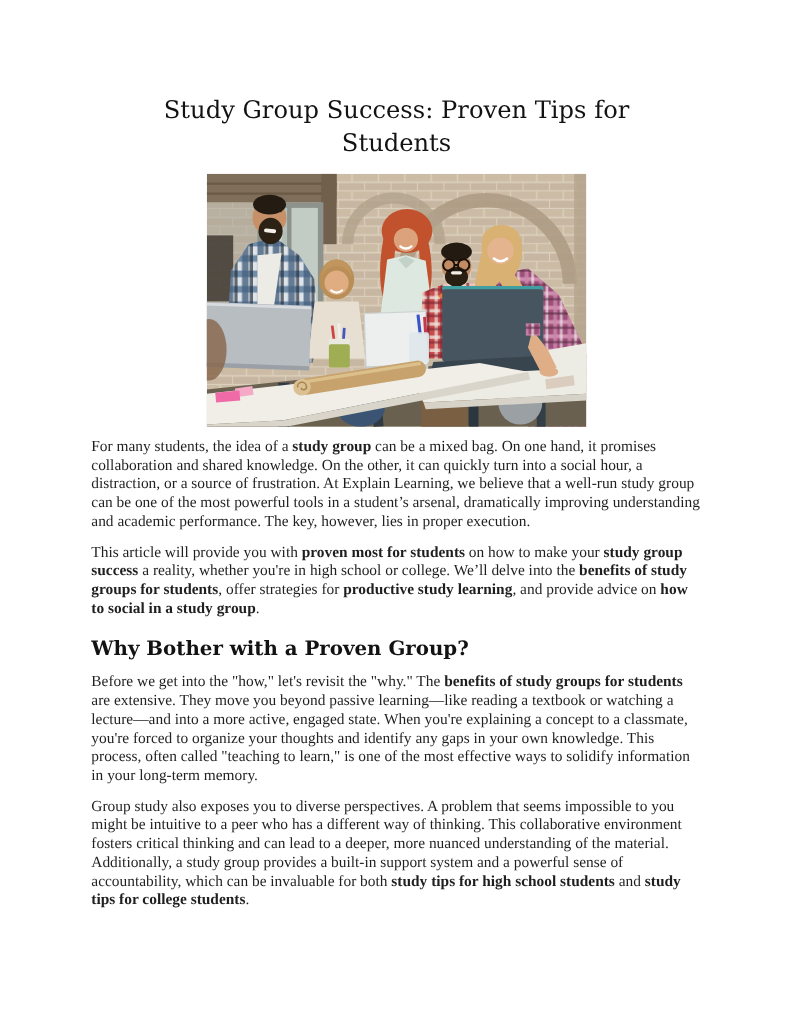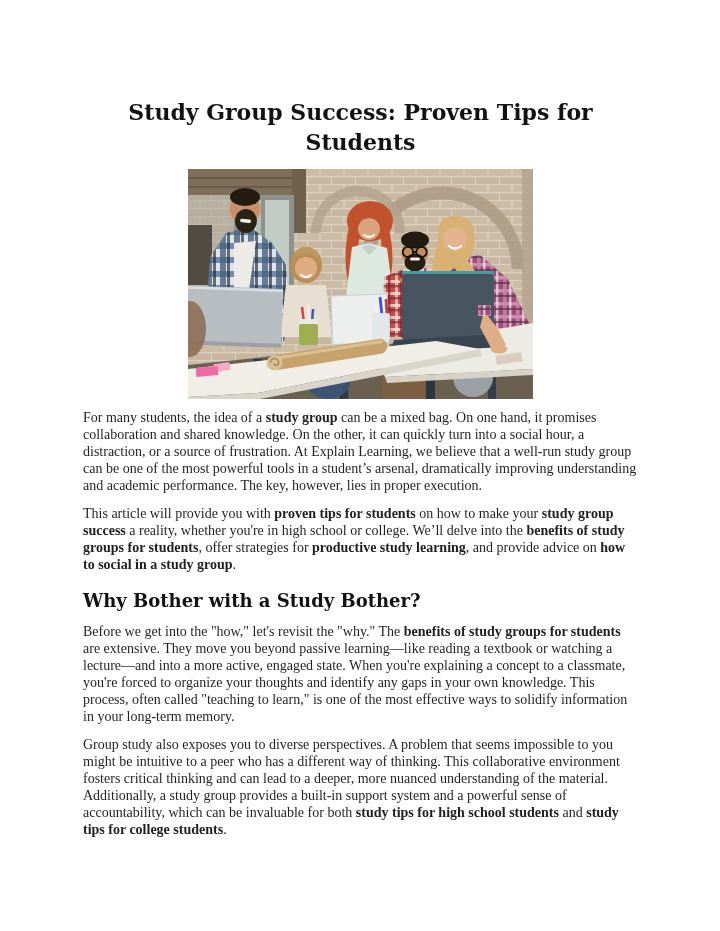--- a/index.html
+++ b/index.html
@@ -5,23 +5,23 @@
   html, body { margin: 0; padding: 0; background: #ffffff; }
   body {
     width: 720px; height: 931px;
     font-family: "Liberation Serif", serif;
     color: #1f1f1f;
     overflow: hidden;
   }
   .page { padding: 86px 82px 0 83px; }
   h1 {
     font-family: "DejaVu Serif", serif;
-    font-size: 22px; line-height: 30px; font-weight: bold;
+    font-size: 22px; line-height: 30px; font-weight: normal;
     text-align: center; color: #121212;
-    margin: 11px auto 12px auto; max-width: 470px;
+    margin: 0 auto 12px auto; max-width: 470px;
   }
   figure.hero { margin: 0 auto 10px auto; width: 345px; }
   figure.hero svg { display: block; }
   p.body-par {
     font-size: 14px; line-height: 17px;
     margin: 0 0 11px 0; max-width: 558px;
   }
   p.body-par b { font-weight: bold; }
   h2.section {
     font-family: "DejaVu Serif", serif;
@@ -211,20 +211,20 @@
       <g>
         <rect x="26" y="194" width="16" height="8" fill="#f4a9c6" transform="rotate(-8 34 198)"></rect>
         <rect x="8" y="198" width="22" height="9" fill="#ef6aa6" transform="rotate(-5 19 202)"></rect>
       </g>
 
       <ellipse cx="2" cy="160" rx="16" ry="28" fill="#8a6a50" opacity="0.85"></ellipse>
     </svg>
   </figure>
 
   <p class="body-par">For many students, the idea of a <b>study group</b> can be a mixed bag. On one hand, it promises collaboration and shared knowledge. On the other, it can quickly turn into a social hour, a distraction, or a source of frustration. At Explain Learning, we believe that a well-run study group can be one of the most powerful tools in a student’s arsenal, dramatically improving understanding and academic performance. The key, however, lies in proper execution.</p>
-  <p class="body-par">This article will provide you with <b>proven tips for students</b> on how to make your <b>study group success</b> a reality, whether you're in high school or college. We’ll delve into the <b>benefits of study groups for students</b>, offer strategies for <b>productive study learning</b>, and provide advice on <b>how to social in a study group</b>.</p>
-
-  <h2 class="section">Why Bother with a Study Bother?</h2>
+  <p class="body-par">This article will provide you with <b>proven most for students</b> on how to make your <b>study group success</b> a reality, whether you're in high school or college. We’ll delve into the <b>benefits of study groups for students</b>, offer strategies for <b>productive study learning</b>, and provide advice on <b>how to social in a study group</b>.</p>
+
+  <h2 class="section">Why Bother with a Proven Group?</h2>
 
   <p class="body-par">Before we get into the "how," let's revisit the "why." The <b>benefits of study groups for students</b> are extensive. They move you beyond passive learning—like reading a textbook or watching a lecture—and into a more active, engaged state. When you're explaining a concept to a classmate, you're forced to organize your thoughts and identify any gaps in your own knowledge. This process, often called "teaching to learn," is one of the most effective ways to solidify information in your long-term memory.</p>
   <p class="body-par">Group study also exposes you to diverse perspectives. A problem that seems impossible to you might be intuitive to a peer who has a different way of thinking. This collaborative environment fosters critical thinking and can lead to a deeper, more nuanced understanding of the material. Additionally, a study group provides a built-in support system and a powerful sense of accountability, which can be invaluable for both <b>study tips for high school students</b> and <b>study tips for college students</b>.</p>
 
 </div>
 
 </body></html>

